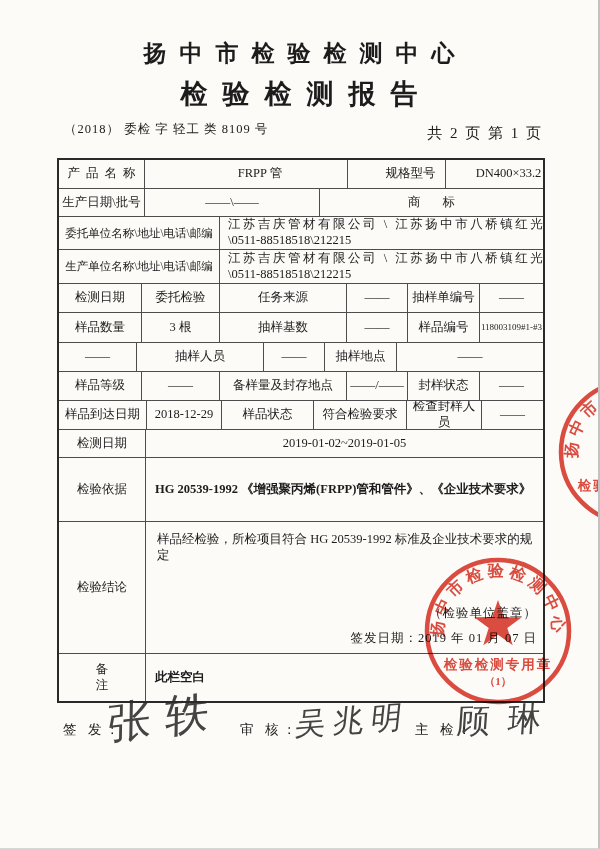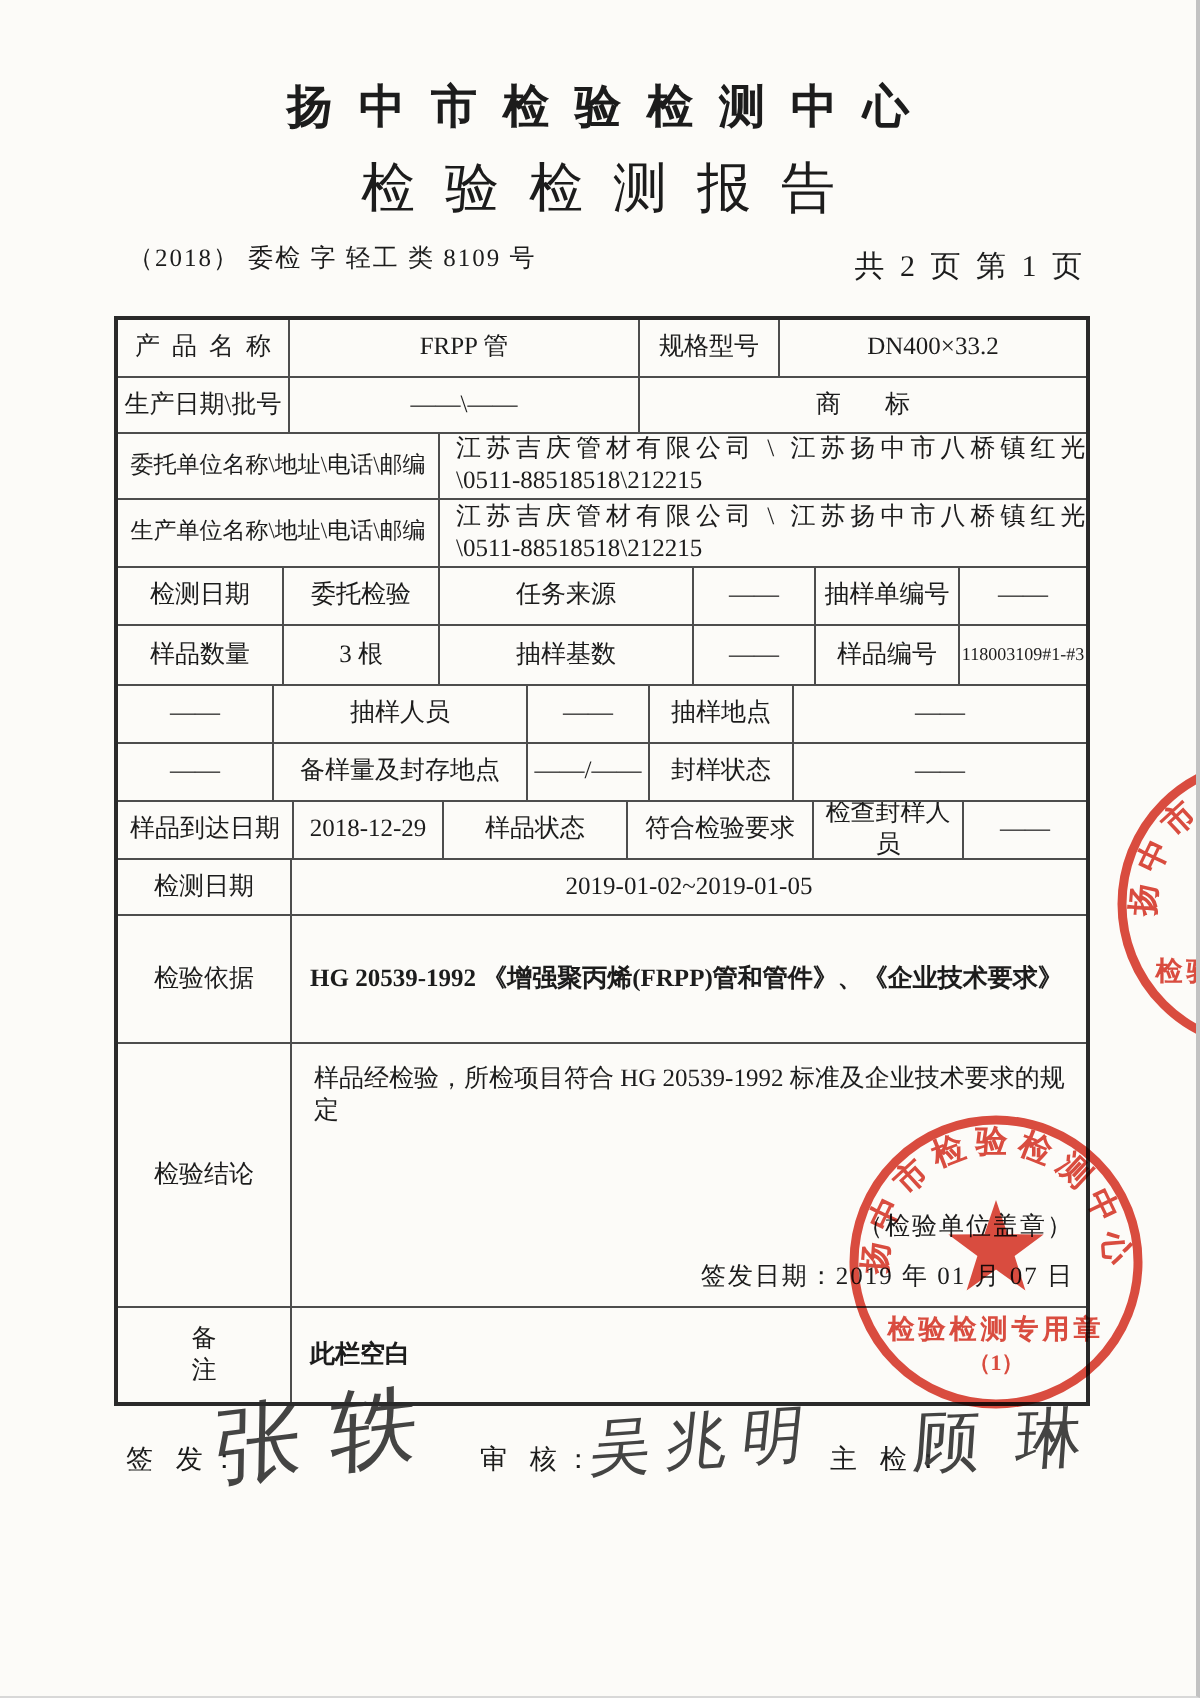--- a/index.html
+++ b/index.html
@@ -5,28 +5,28 @@
   * { margin:0; padding:0; box-sizing:border-box; }
   html,body { width:600px; height:849px; }
   body { font-family:"Liberation Serif","DejaVu Serif",serif; color:#1c1c1c; background:#ffffff; }
   .page { position:relative; width:600px; height:849px; background:#fcfbf8; overflow:hidden;
           border-right:2px solid #c2c2c2; border-bottom:1px solid #d8d8d8; }
 
   
   .org-title { position:absolute; top:38px; left:0; width:100%; text-align:center;
                font-size:23px; font-weight:bold; letter-spacing:13px; padding-left:13px; }
   .report-title { position:absolute; top:76px; left:0; width:100%; text-align:center;
-               font-size:27px; font-weight:normal; letter-spacing:15px; padding-left:15px; }
+               font-size:27px; font-weight:bold; letter-spacing:15px; padding-left:15px; }
   .doc-no { position:absolute; top:121px; left:64px; font-size:12.5px; letter-spacing:1px; }
   .page-info { position:absolute; top:124px; right:55px; font-size:15px; letter-spacing:2px; }
 
   
   .tbl { position:absolute; left:57px; top:158px; width:488px; border:2px solid #2a2a2a; background:transparent; }
   .row { display:flex; border-top:1px solid #4d4d4d; }
-  .row:first-child { border-top:none; }
+  .row:first-child { border-top:none;gap:28px; }
   .c { border-right:1px solid #4d4d4d; display:flex; align-items:center; justify-content:center;
        text-align:center; font-size:12.5px; line-height:1.25; overflow:hidden; }
   .c:last-child { border-right:none; flex:1; }
   .lf { justify-content:flex-start; text-align:center; padding:0 6px 0 9px;font-weight:bold; }
   .sp4 { letter-spacing:6px; padding-left:6px; }
   .sp2 { letter-spacing:22px; padding-left:22px; }
   .addr-lbl { font-size:11.5px; }
   .addr-val { flex-direction:column; align-items:flex-start; padding-left:8px; }
   .addr-l1 { letter-spacing:2.5px; white-space:nowrap; }
   .small { font-size:9px; }
@@ -112,20 +112,21 @@
 
     <div class="row" style="height:29px">
       <div class="c" style="width:78px">——</div>
       <div class="c" style="width:127px">抽样人员</div>
       <div class="c" style="width:61px">——</div>
       <div class="c" style="width:72px">抽样地点</div>
       <div class="c">——</div>
     </div>
 
     <div class="row" style="height:29px">
+      <div class="c" style="width:83px">样品等级</div>
       <div class="c" style="width:78px">——</div>
       <div class="c" style="width:127px">备样量及封存地点</div>
       <div class="c" style="width:61px">——/——</div>
       <div class="c" style="width:72px">封样状态</div>
       <div class="c">——</div>
     </div>
 
     <div class="row" style="height:29px">
       <div class="c" style="width:88px">样品到达日期</div>
       <div class="c" style="width:75px">2018-12-29</div>

